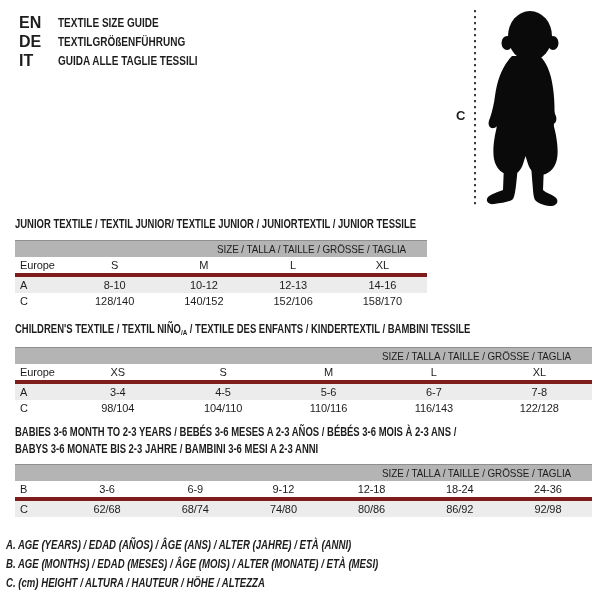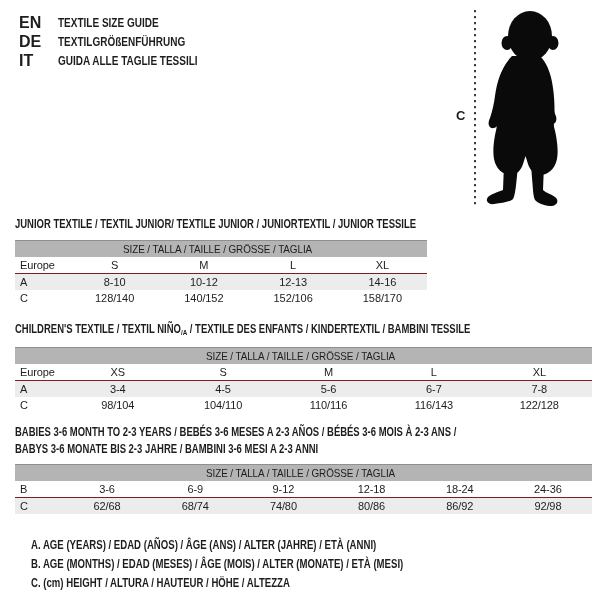--- a/index.html
+++ b/index.html
@@ -23,28 +23,28 @@
   .sub{font-size:8px;vertical-align:-2px;}
   
   table.sizes{position:absolute;left:15px;border-collapse:collapse;table-layout:fixed;
     color:#1d1d1d;}
   .t-junior{width:412px;}
   .t-children{width:577px;}
   .t-babies{width:577px;}
   table.sizes td{height:16px;padding:0;font-size:11px;text-align:center;
     vertical-align:middle;overflow:hidden;letter-spacing:-0.1px;}
   table.sizes td.lbl{text-align:left;padding-left:5px;}
-  table.sizes tr.hdr td{background:#b4b4b4;text-align:center;padding-left:15px;
+  table.sizes tr.hdr td{background:#b4b4b4;text-align:right;padding-left:15px;
     border-top:1px solid #8f8f8f;}
   table.sizes tr.hdr .hdr-text{display:inline-block;transform:scaleX(0.9);
     transform-origin:0 50%;white-space:nowrap;}
-  table.sizes tr.first td{border-bottom:1px solid #7f1d1d;}
+  table.sizes tr.first td{border-bottom:4px solid #7f1d1d;}
   table.sizes tr.alt td{background:#ececec;}
   
-  .footnotes{position:absolute;left:31px;top:536px;}
+  .footnotes{position:absolute;left:6px;top:536px;font-style:italic;}
   .footnote{font-size:12px;font-weight:bold;line-height:19px;
     transform:scaleX(0.8);transform-origin:0 50%;white-space:nowrap;}
 </style>
 </head>
 <body>
 
 <div class="lang-block">
   <div class="lang-row">
     <span class="lang-code">EN</span>
     <span class="lang-label">TEXTILE SIZE GUIDE</span>

